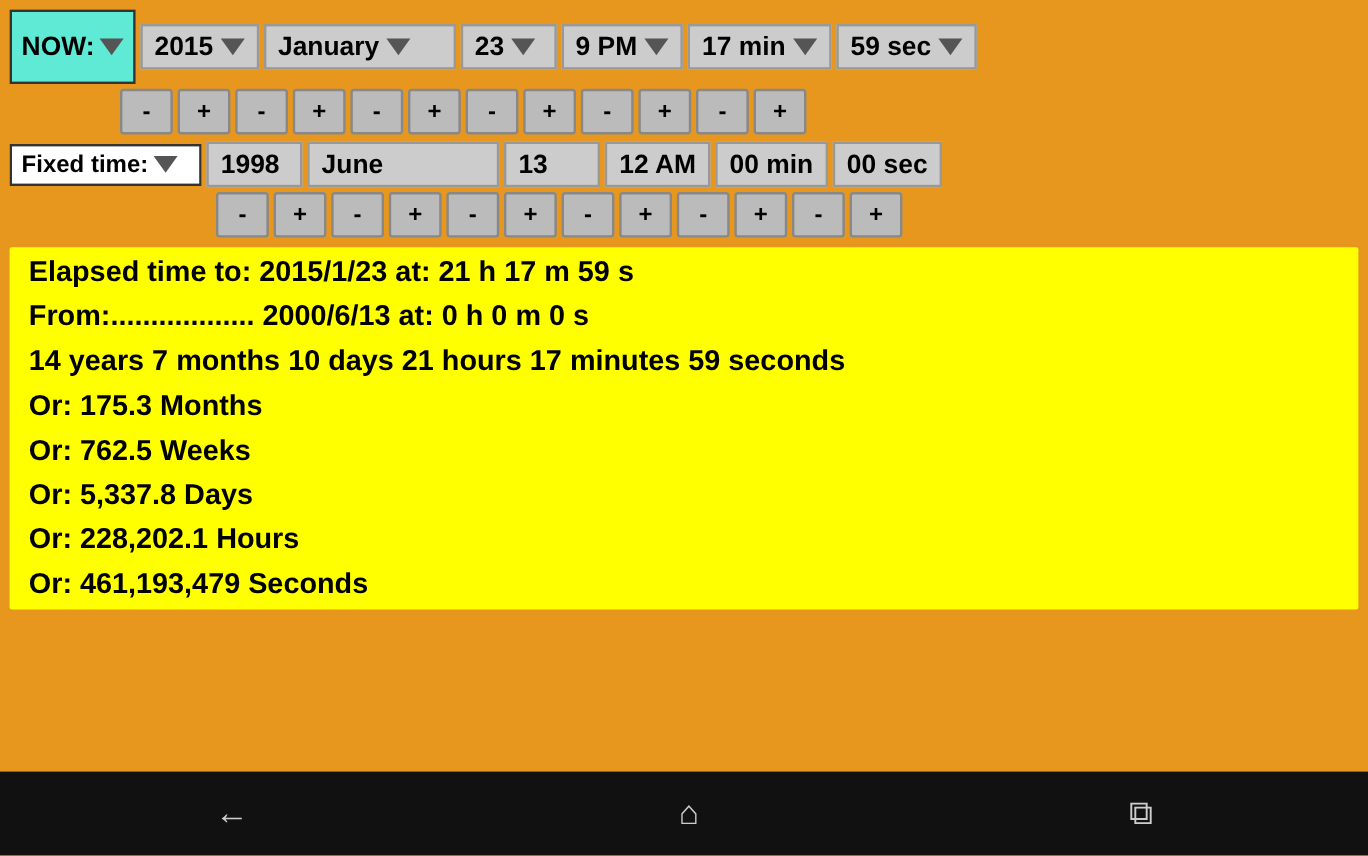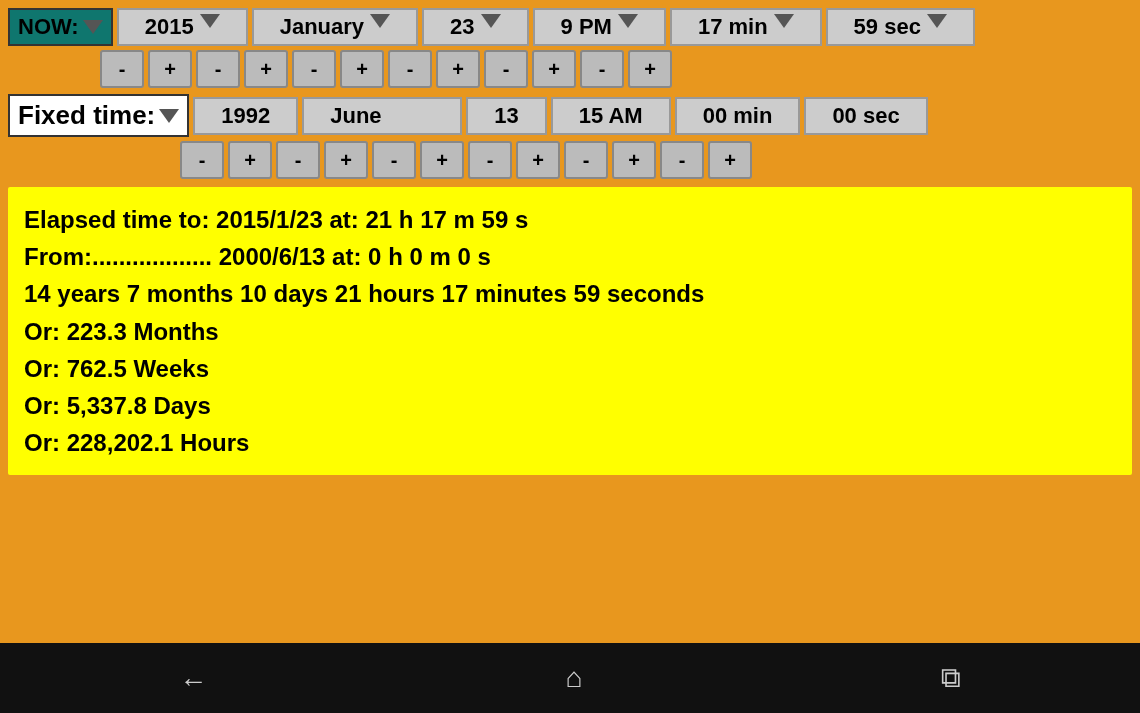--- a/index.html
+++ b/index.html
@@ -18,38 +18,39 @@
     }
 
     .row-controls {
       display: flex;
       align-items: center;
       gap: 4px;
       margin-bottom: 4px;
     }
 
     .label-box {
-      background: #0f766e;
+      background: #5eead4;
       border: 2px solid #333;
-      padding: 4px 8px;
+      padding: 16px 8px;
       font-size: 22px;
       font-weight: bold;
       display: flex;
       align-items: center;
       gap: 4px;
       min-width: 80px;
     }
 
     .field-box {
       background: #ccc;
       border: 2px solid #999;
-      padding: 4px 26px;
+      padding: 4px 10px;
       font-size: 22px;
       font-weight: bold;
       display: flex;
+      align-items: center;
       gap: 6px;
       min-width: 80px;
       color: #000;
     }
 
     .field-box.wide {
       min-width: 160px;
     }
 
     .triangle {
@@ -87,33 +88,33 @@
       align-items: center;
       justify-content: center;
       border-radius: 3px;
     }
 
     
     .fixed-label-box {
       background: white;
       border: 2px solid #333;
       padding: 4px 8px;
-      font-size: 26px;
+      font-size: 20px;
       font-weight: bold;
       display: flex;
       align-items: center;
       gap: 4px;
       min-width: 160px;
     }
 
     
     .result-area {
       background: #FFFF00;
       margin: 8px 8px;
-      padding: 14px 16px;
+      padding: 2px 16px;
       font-size: 24px;
       font-weight: bold;
       color: #000;
       line-height: 1.55;
       border-radius: 2px;
     }
 
     
     .nav-bar {
       position: absolute;
@@ -203,30 +204,30 @@
       <button class="pm-btn">+</button>
     </div>
   </div>
 
   <div class="row-controls">
     <div class="fixed-label-box">
       <span>Fixed time:</span>
       <span class="triangle"></span>
     </div>
     <div class="field-box">
-      <span>1992</span>
+      <span>1998</span>
     </div>
     <div class="field-box wide">
       <span>June</span>
     </div>
     <div class="field-box">
       <span>13</span>
     </div>
     <div class="field-box">
-      <span>15 AM</span>
+      <span>12 AM</span>
     </div>
     <div class="field-box">
       <span>00 min</span>
     </div>
     <div class="field-box">
       <span>00 sec</span>
     </div>
   </div>
 
   <div class="plus-minus-row">
@@ -255,23 +256,24 @@
       <button class="pm-btn">-</button>
       <button class="pm-btn">+</button>
     </div>
   </div>
 </div>
 
 <div class="result-area">
   <div>Elapsed time to: 2015/1/23 at: 21 h 17 m 59 s</div>
   <div>From:.................. 2000/6/13 at: 0 h 0 m 0 s</div>
   <div>14 years 7 months 10 days 21 hours 17 minutes 59 seconds</div>
-  <div>Or: 223.3 Months</div>
+  <div>Or: 175.3 Months</div>
   <div>Or: 762.5 Weeks</div>
   <div>Or: 5,337.8 Days</div>
   <div>Or: 228,202.1 Hours</div>
+  <div>Or: 461,193,479 Seconds</div>
 </div>
 
 <div class="nav-bar">
   <span class="nav-icon nav-back"></span>
   <span class="nav-icon nav-home"></span>
   <span class="nav-icon nav-recents"></span>
 </div>
 
 </body></html>

